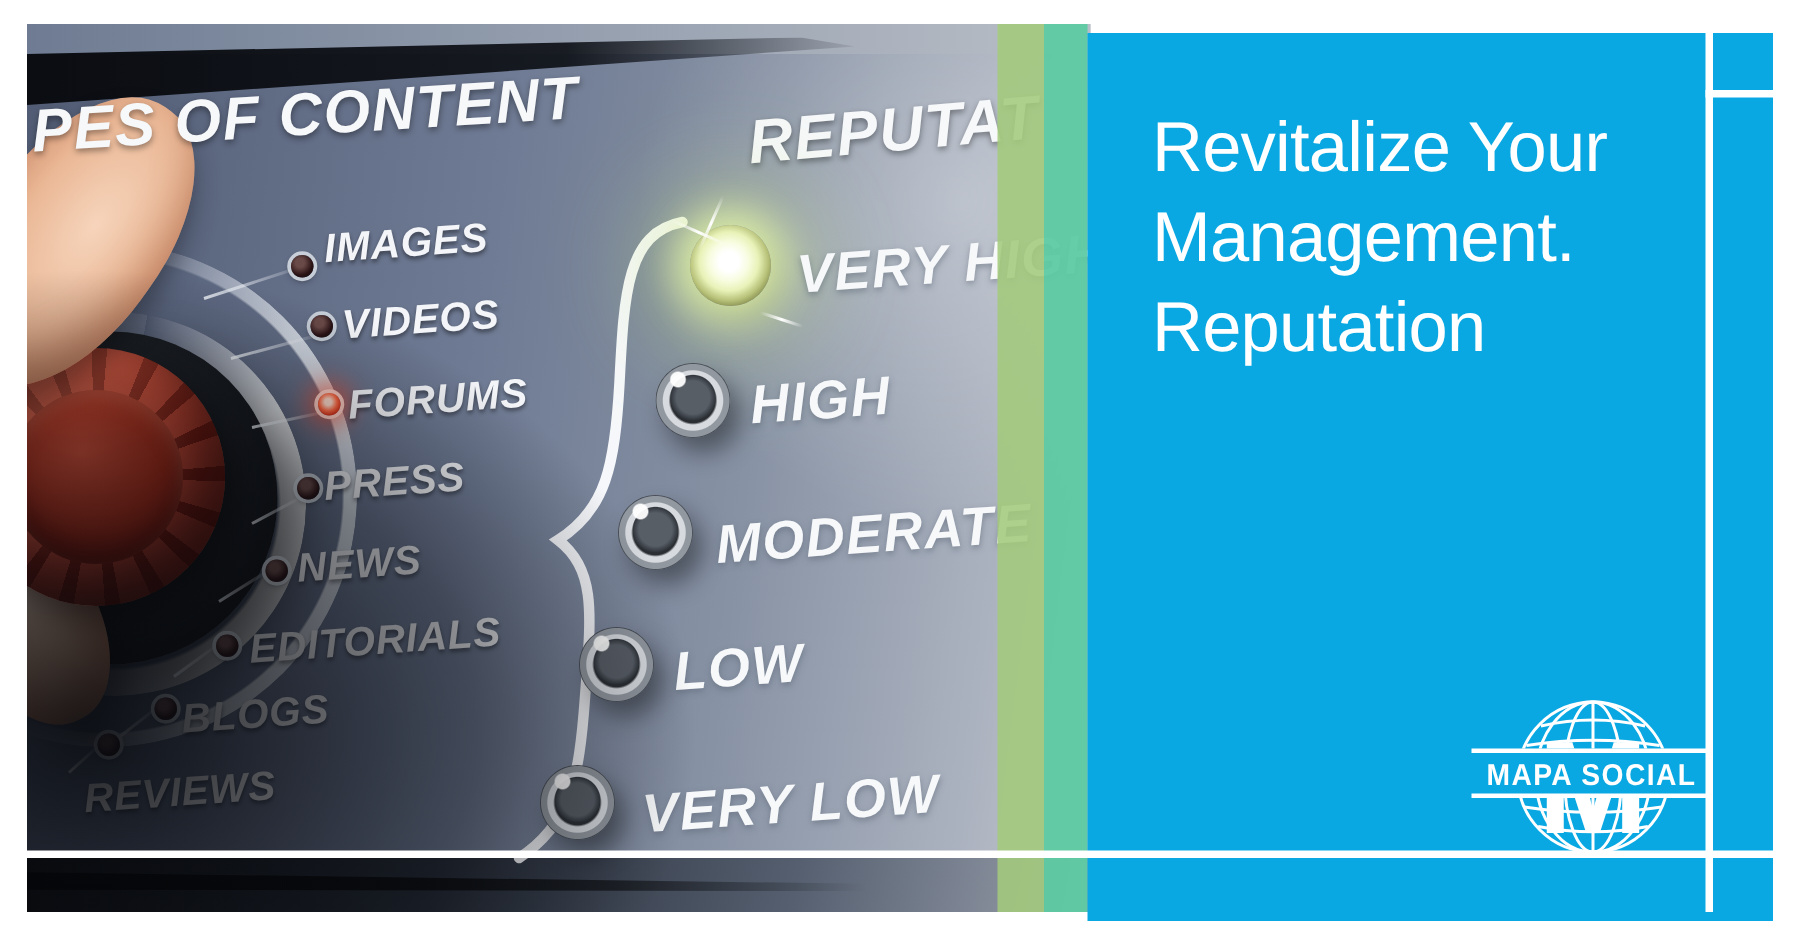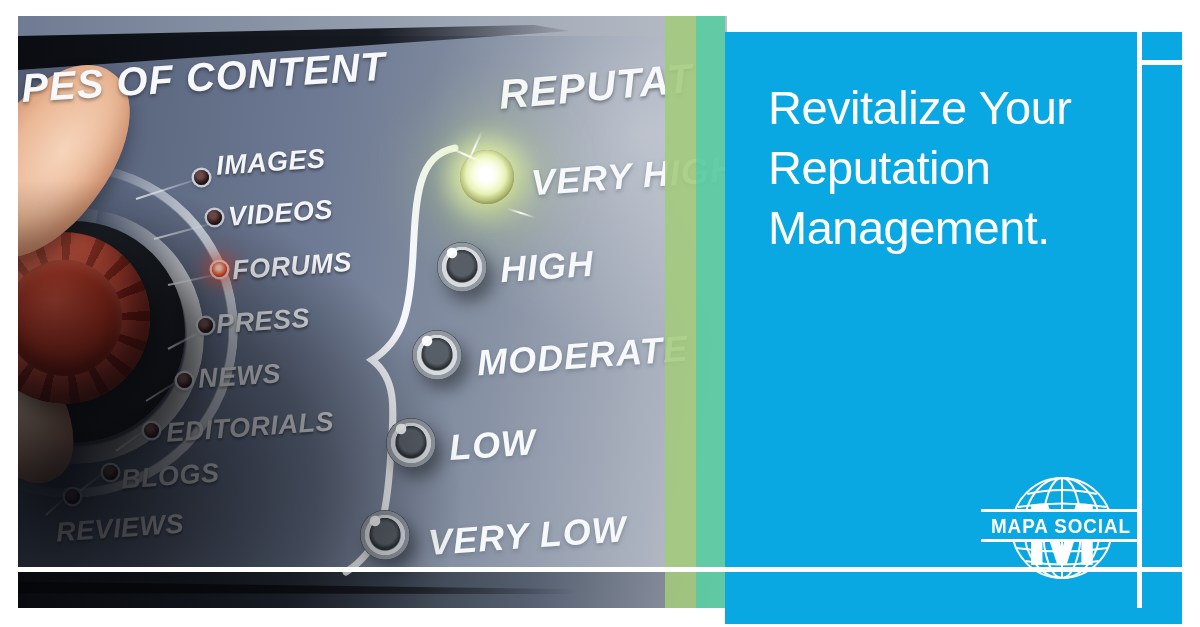--- a/index.html
+++ b/index.html
@@ -75,21 +75,21 @@
   .spark{position:absolute;width:40px;height:2px;border-radius:2px;
       background:linear-gradient(90deg,transparent,#ffffff 50%,transparent);}
   .level-label{position:absolute;color:#f6f8fa;font-style:italic;font-weight:700;
       font-size:36px;letter-spacing:1px;white-space:nowrap;
       text-shadow:0 2px 4px rgba(90,100,115,0.55);transform:rotate(-4deg);}
   
   .stripe{position:absolute;top:16px;height:592px;}
   .stripe-green{left:665px;width:31px;background:rgba(163,201,124,0.88);}
   .stripe-teal{left:696px;width:29px;background:rgba(93,202,162,0.95);}
   
-  .blue-panel{position:absolute;left:725px;top:32px;width:457px;height:592px;background:#0AA8E2;}
+  .blue-panel{position:absolute;left:725px;top:22px;width:457px;height:592px;background:#0AA8E2;}
   .headline{position:absolute;left:43px;top:46px;color:#ffffff;
       font-size:47px;line-height:60px;font-weight:400;letter-spacing:-0.5px;}
   .logo{position:absolute;left:255px;top:440px;width:162px;height:112px;}
   
   .rule{position:absolute;background:#ffffff;z-index:30;}
   .rule-v{left:1137px;top:16px;width:5px;height:592px;}
   .rule-h-top{left:1137px;top:60px;width:45px;height:5px;}
   .rule-h-full{left:18px;top:567px;width:1164px;height:5px;}
 </style>
 </head>
@@ -169,22 +169,22 @@
     <div class="btn" style="left:342px;top:494px;"></div>
     <div class="level-label" style="left:410px;top:499px;">VERY LOW</div>
   </div>
 
   <div class="stripe stripe-green"></div>
   <div class="stripe stripe-teal"></div>
 
   <div class="blue-panel">
     <div class="headline">
       <div>Revitalize Your</div>
+      <div>Management.</div>
       <div>Reputation</div>
-      <div>Management.</div>
     </div>
 
     <svg class="logo" viewBox="0 0 162 112">
       <g stroke="#ffffff" stroke-width="2" fill="none">
         <circle cx="82" cy="56" r="50"></circle>
         <ellipse cx="82" cy="56" rx="19" ry="50"></ellipse>
         <ellipse cx="82" cy="56" rx="38" ry="50"></ellipse>
         <line x1="82" y1="6" x2="82" y2="106"></line>
         <path d="M47.3,22 Q82,14 116.7,22"></path>
         <path d="M37.6,35 Q82,28 126.4,35"></path>

